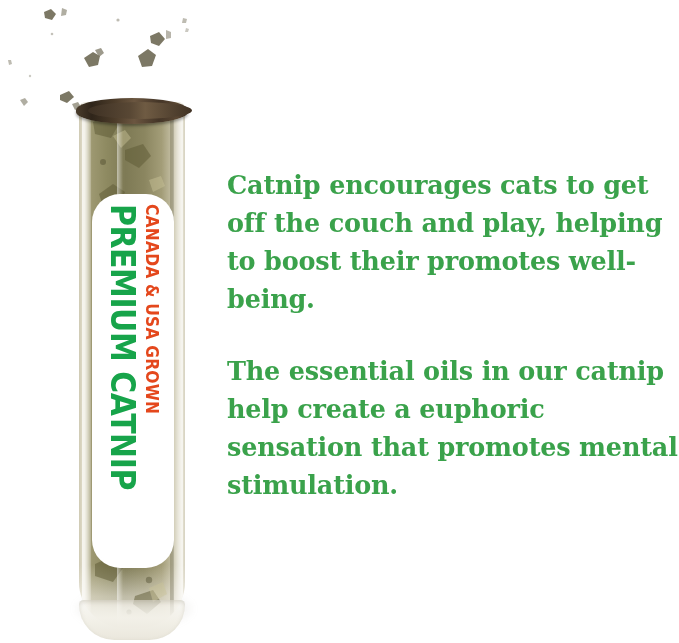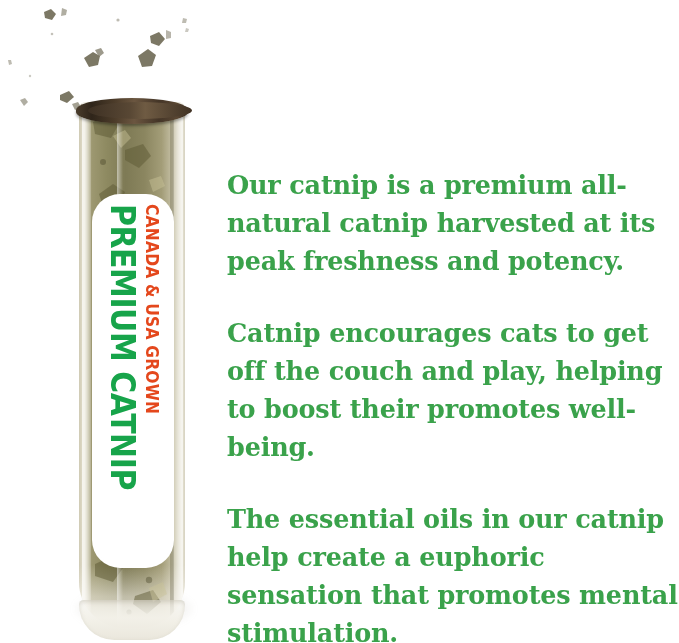--- a/index.html
+++ b/index.html
@@ -327,18 +327,17 @@
     <div class="label">
       <div class="sticker-blob"></div>
       <div class="label-rot">
         <div class="line-grown">CANADA &amp; USA GROWN</div>
         <div class="line-premium">PREMIUM CATNIP</div>
       </div>
     </div>
   </div>
 
   <div class="copy">
-    <p class="para">Our catnip is a premium all-natural catnip harvested at its peak freshness and potency.</p>
     <p class="para">Catnip encourages cats to get off the couch and play, helping to boost their promotes well-being.</p>
     <p class="para">The essential oils in our catnip help create a euphoric sensation that promotes mental stimulation.</p>
   </div>
 
 </div>
 
 </body></html>

